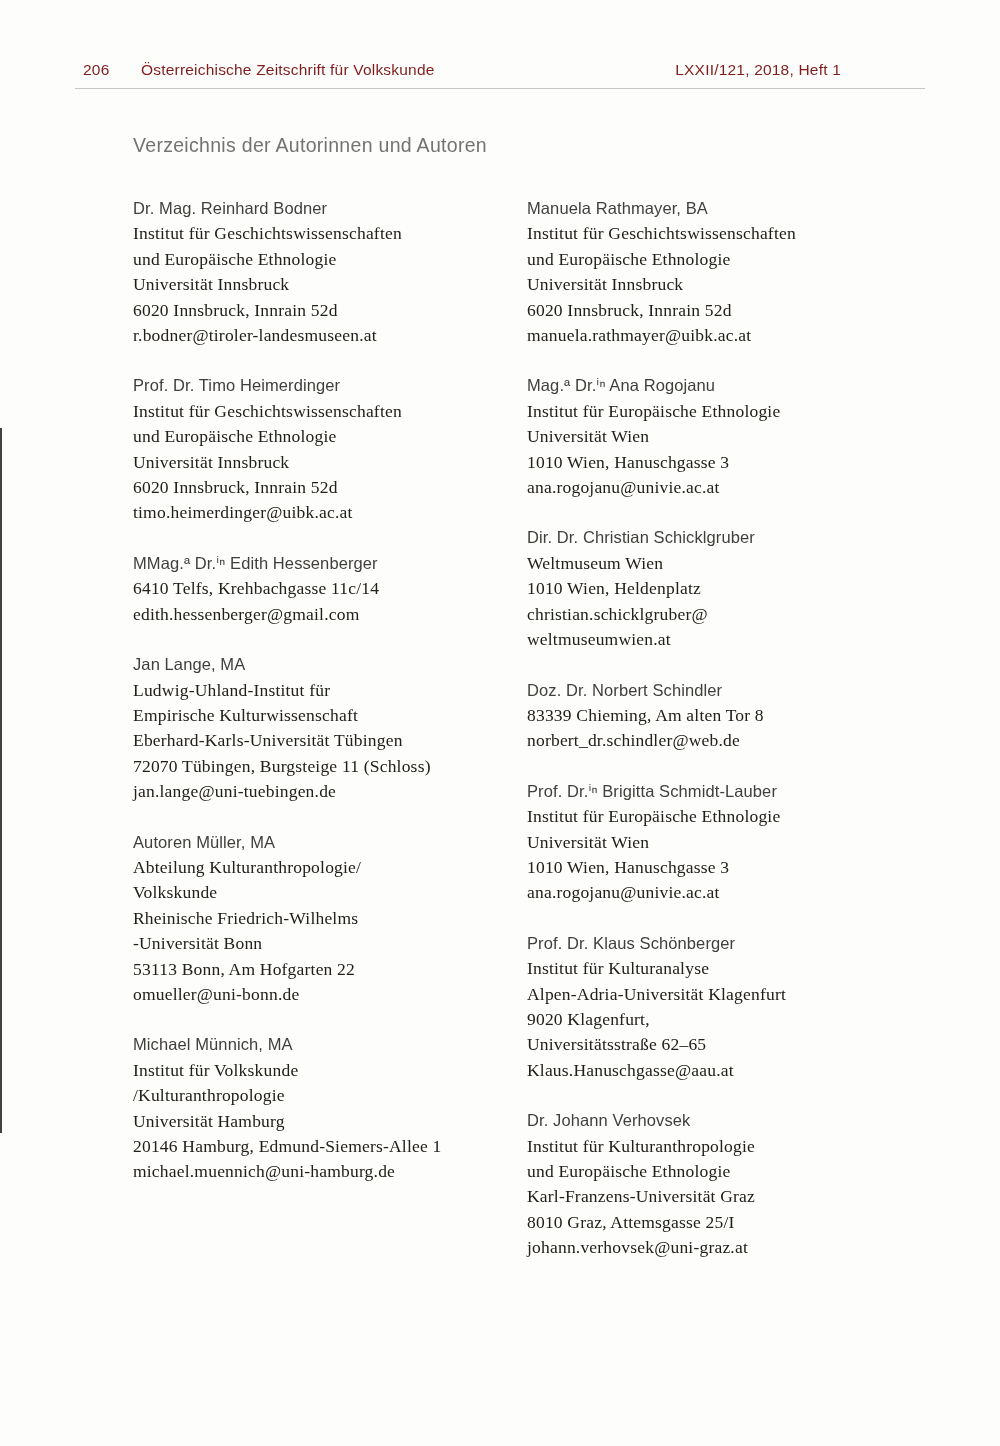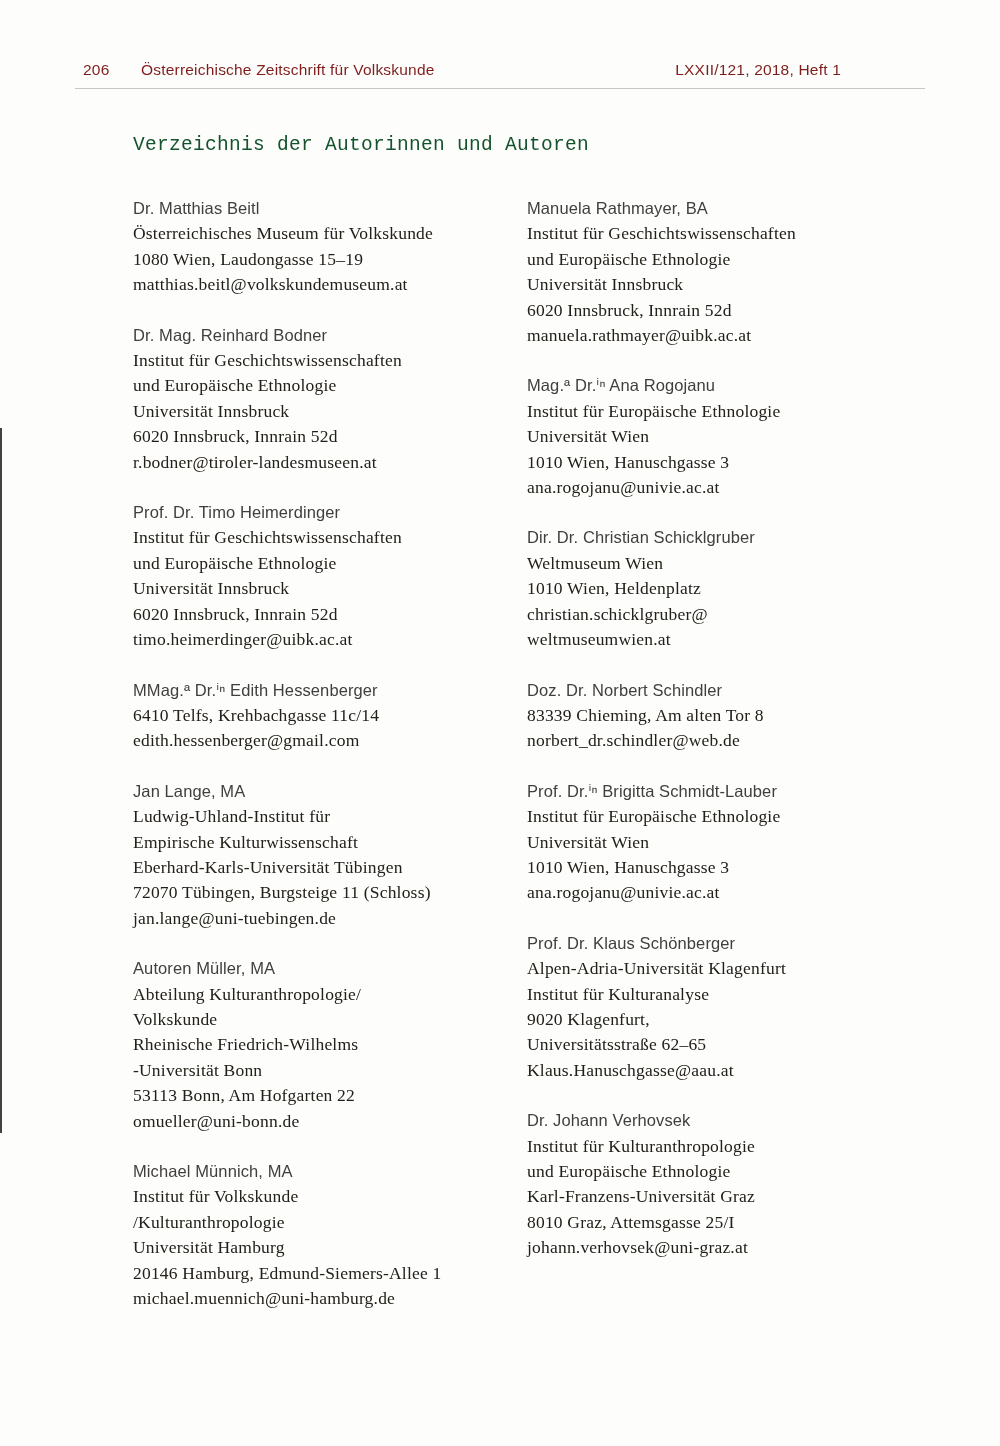--- a/index.html
+++ b/index.html
@@ -34,23 +34,23 @@
     top: 88px;
     left: 75px;
     width: 850px;
     height: 1px;
     background: #c7c6c2;
   }
   .page-title {
     position: absolute;
     top: 134px;
     left: 133px;
-    font-family: Liberation Mono, monospace;
+    font-family: Liberation Sans, sans-serif;
     font-size: 19.5px;
-    color: #14532d;
+    color: #737373;
     letter-spacing: 0.3px;
   }
   .columns {
     position: absolute;
     top: 196px;
     left: 133px;
     width: 800px;
     display: flex;
   }
   .column { width: 367px; flex: 0 0 367px; }
@@ -91,26 +91,20 @@
     <span class="issue-info">LXXII/121, 2018, Heft 1</span>
   </div>
 
   <div class="header-rule"></div>
 
   <div class="page-title">Verzeichnis der Autorinnen und Autoren</div>
 
   <div class="columns">
     <div class="column left">
         <div class="entry">
-          <div class="entry-name">Dr. Matthias Beitl</div>
-          <div class="entry-line">Österreichisches Museum für Volkskunde</div>
-          <div class="entry-line">1080 Wien, Laudongasse 15–19</div>
-          <div class="entry-line">matthias.beitl@volkskundemuseum.at</div>
-        </div>
-        <div class="entry">
           <div class="entry-name">Dr. Mag. Reinhard Bodner</div>
           <div class="entry-line">Institut für Geschichtswissenschaften</div>
           <div class="entry-line">und Europäische Ethnologie</div>
           <div class="entry-line">Universität Innsbruck</div>
           <div class="entry-line">6020 Innsbruck, Innrain 52d</div>
           <div class="entry-line">r.bodner@tiroler-landesmuseen.at</div>
         </div>
         <div class="entry">
           <div class="entry-name">Prof. Dr. Timo Heimerdinger</div>
           <div class="entry-line">Institut für Geschichtswissenschaften</div>
@@ -180,22 +174,22 @@
         </div>
         <div class="entry">
           <div class="entry-name">Prof. Dr.ⁱⁿ Brigitta Schmidt-Lauber</div>
           <div class="entry-line">Institut für Europäische Ethnologie</div>
           <div class="entry-line">Universität Wien</div>
           <div class="entry-line">1010 Wien, Hanuschgasse 3</div>
           <div class="entry-line">ana.rogojanu@univie.ac.at</div>
         </div>
         <div class="entry">
           <div class="entry-name">Prof. Dr. Klaus Schönberger</div>
+          <div class="entry-line">Institut für Kulturanalyse</div>
           <div class="entry-line">Alpen-Adria-Universität Klagenfurt</div>
-          <div class="entry-line">Institut für Kulturanalyse</div>
           <div class="entry-line">9020 Klagenfurt,</div>
           <div class="entry-line">Universitätsstraße 62–65</div>
           <div class="entry-line">Klaus.Hanuschgasse@aau.at</div>
         </div>
         <div class="entry">
           <div class="entry-name">Dr. Johann Verhovsek</div>
           <div class="entry-line">Institut für Kulturanthropologie</div>
           <div class="entry-line">und Europäische Ethnologie</div>
           <div class="entry-line">Karl-Franzens-Universität Graz</div>
           <div class="entry-line">8010 Graz, Attemsgasse 25/I</div>

